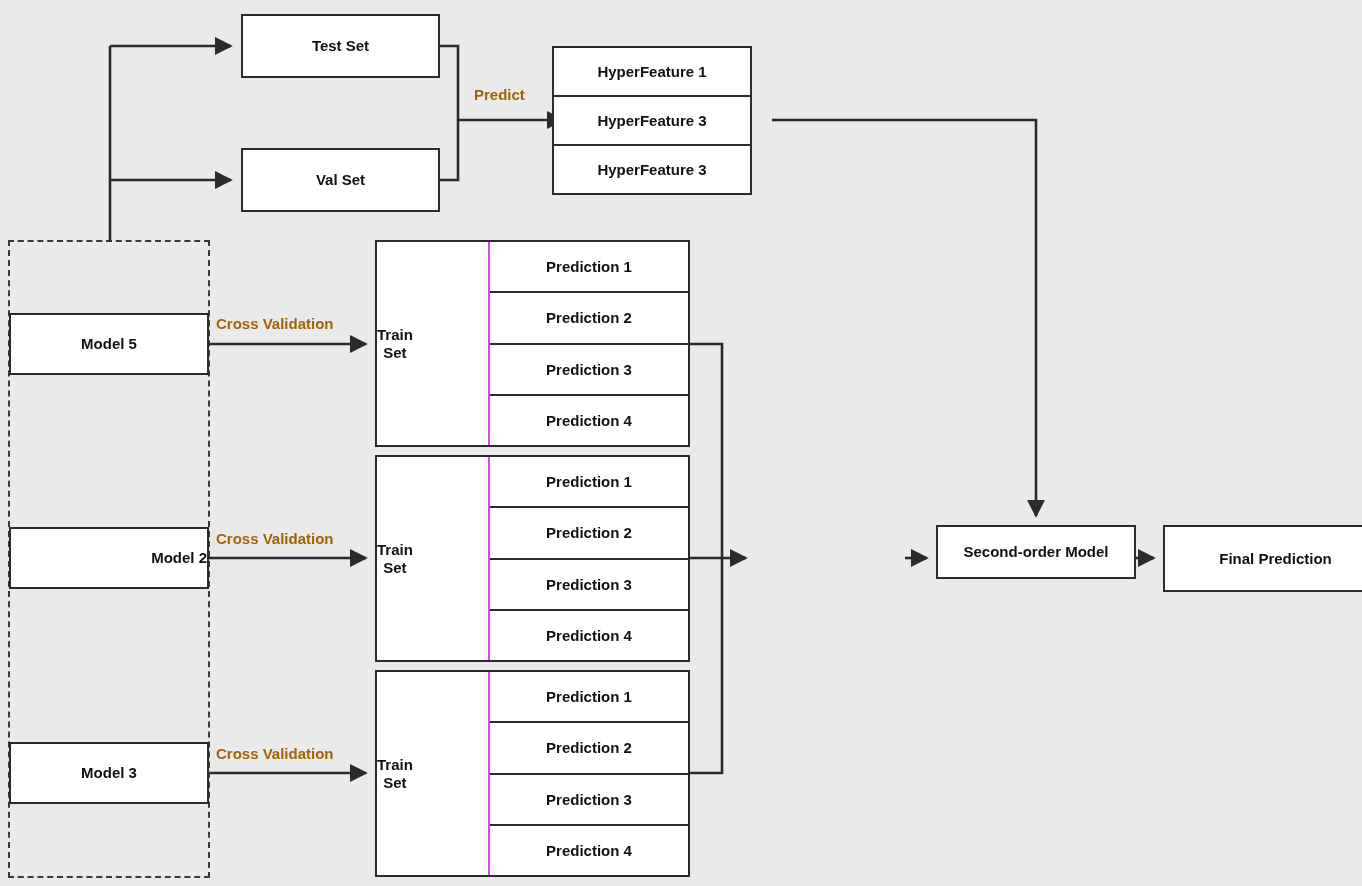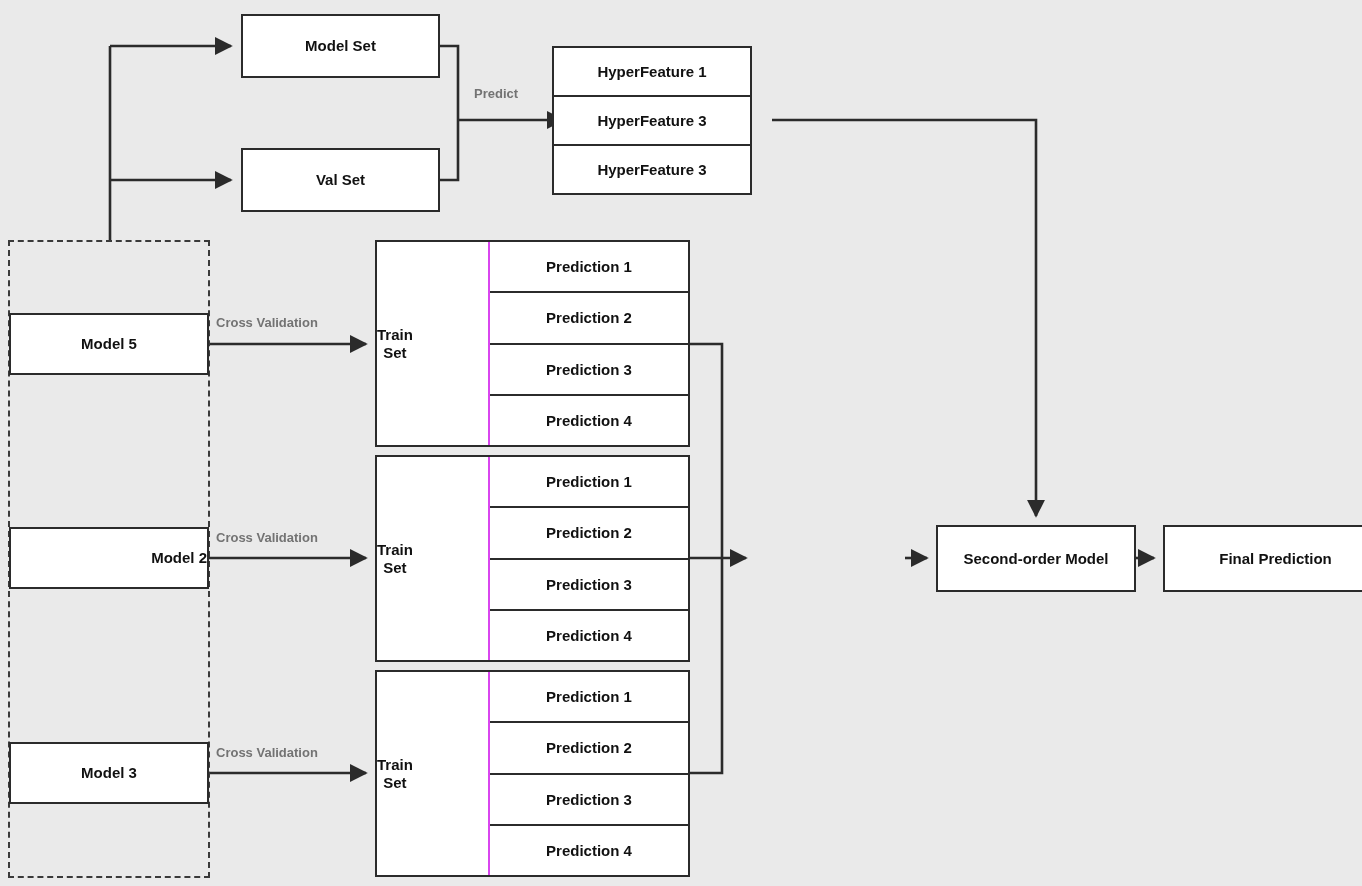--- a/index.html
+++ b/index.html
@@ -106,22 +106,22 @@
     color: #111111;
     border-bottom: 2px solid #2b2b2b;
     box-sizing: border-box;
   }
   .trainblock .tb-right .row:last-child {
     border-bottom: none;
   }
   .edge-label {
     position: absolute;
     font-weight: bold;
-    font-size: 13px;
-    color: #737373;
+    font-size: 15px;
+    color: #a16207;
     white-space: nowrap;
   }
 </style>
 </head>
 <body>
 
 <div id="canvas">
 
   <svg class="edges" viewBox="0 0 1362 886">
     <defs>
@@ -156,21 +156,21 @@
 
       <path d="M 690 558 L 746 558" marker-end="url(#arrow)"></path>
 
       <path d="M 905 558 L 927 558" marker-end="url(#arrow)"></path>
 
       <path d="M 1136 558 L 1154 558" marker-end="url(#arrow)"></path>
     </g>
   </svg>
 
   <div class="node" style="left:241px; top:14px; width:199px; height:64px;">
-    <span>Model Set</span>
+    <span>Test Set</span>
   </div>
 
   <div class="node" style="left:241px; top:148px; width:199px; height:64px;">
     <span>Val Set</span>
   </div>
 
   <div class="edge-label" style="left:474px; top:86px;">Predict</div>
 
   <div class="stack" style="left:552px; top:46px; width:200px; height:149px;">
     <div class="row">HyperFeature 1</div>
@@ -235,21 +235,21 @@
     </div>
     <div class="tb-right">
       <div class="row">Prediction 1</div>
       <div class="row">Prediction 2</div>
       <div class="row">Prediction 3</div>
       <div class="row">Prediction 4</div>
     </div>
   </div>
 
 
-  <div class="node" style="left:936px; top:525px; width:200px; height:67px;">
+  <div class="node" style="left:936px; top:525px; width:200px; height:54px;">
     <span>Second-order Model</span>
   </div>
 
   <div class="node" style="left:1163px; top:525px; width:225px; height:67px;">
     <span>Final Prediction</span>
   </div>
 
 </div>
 
 </body></html>

